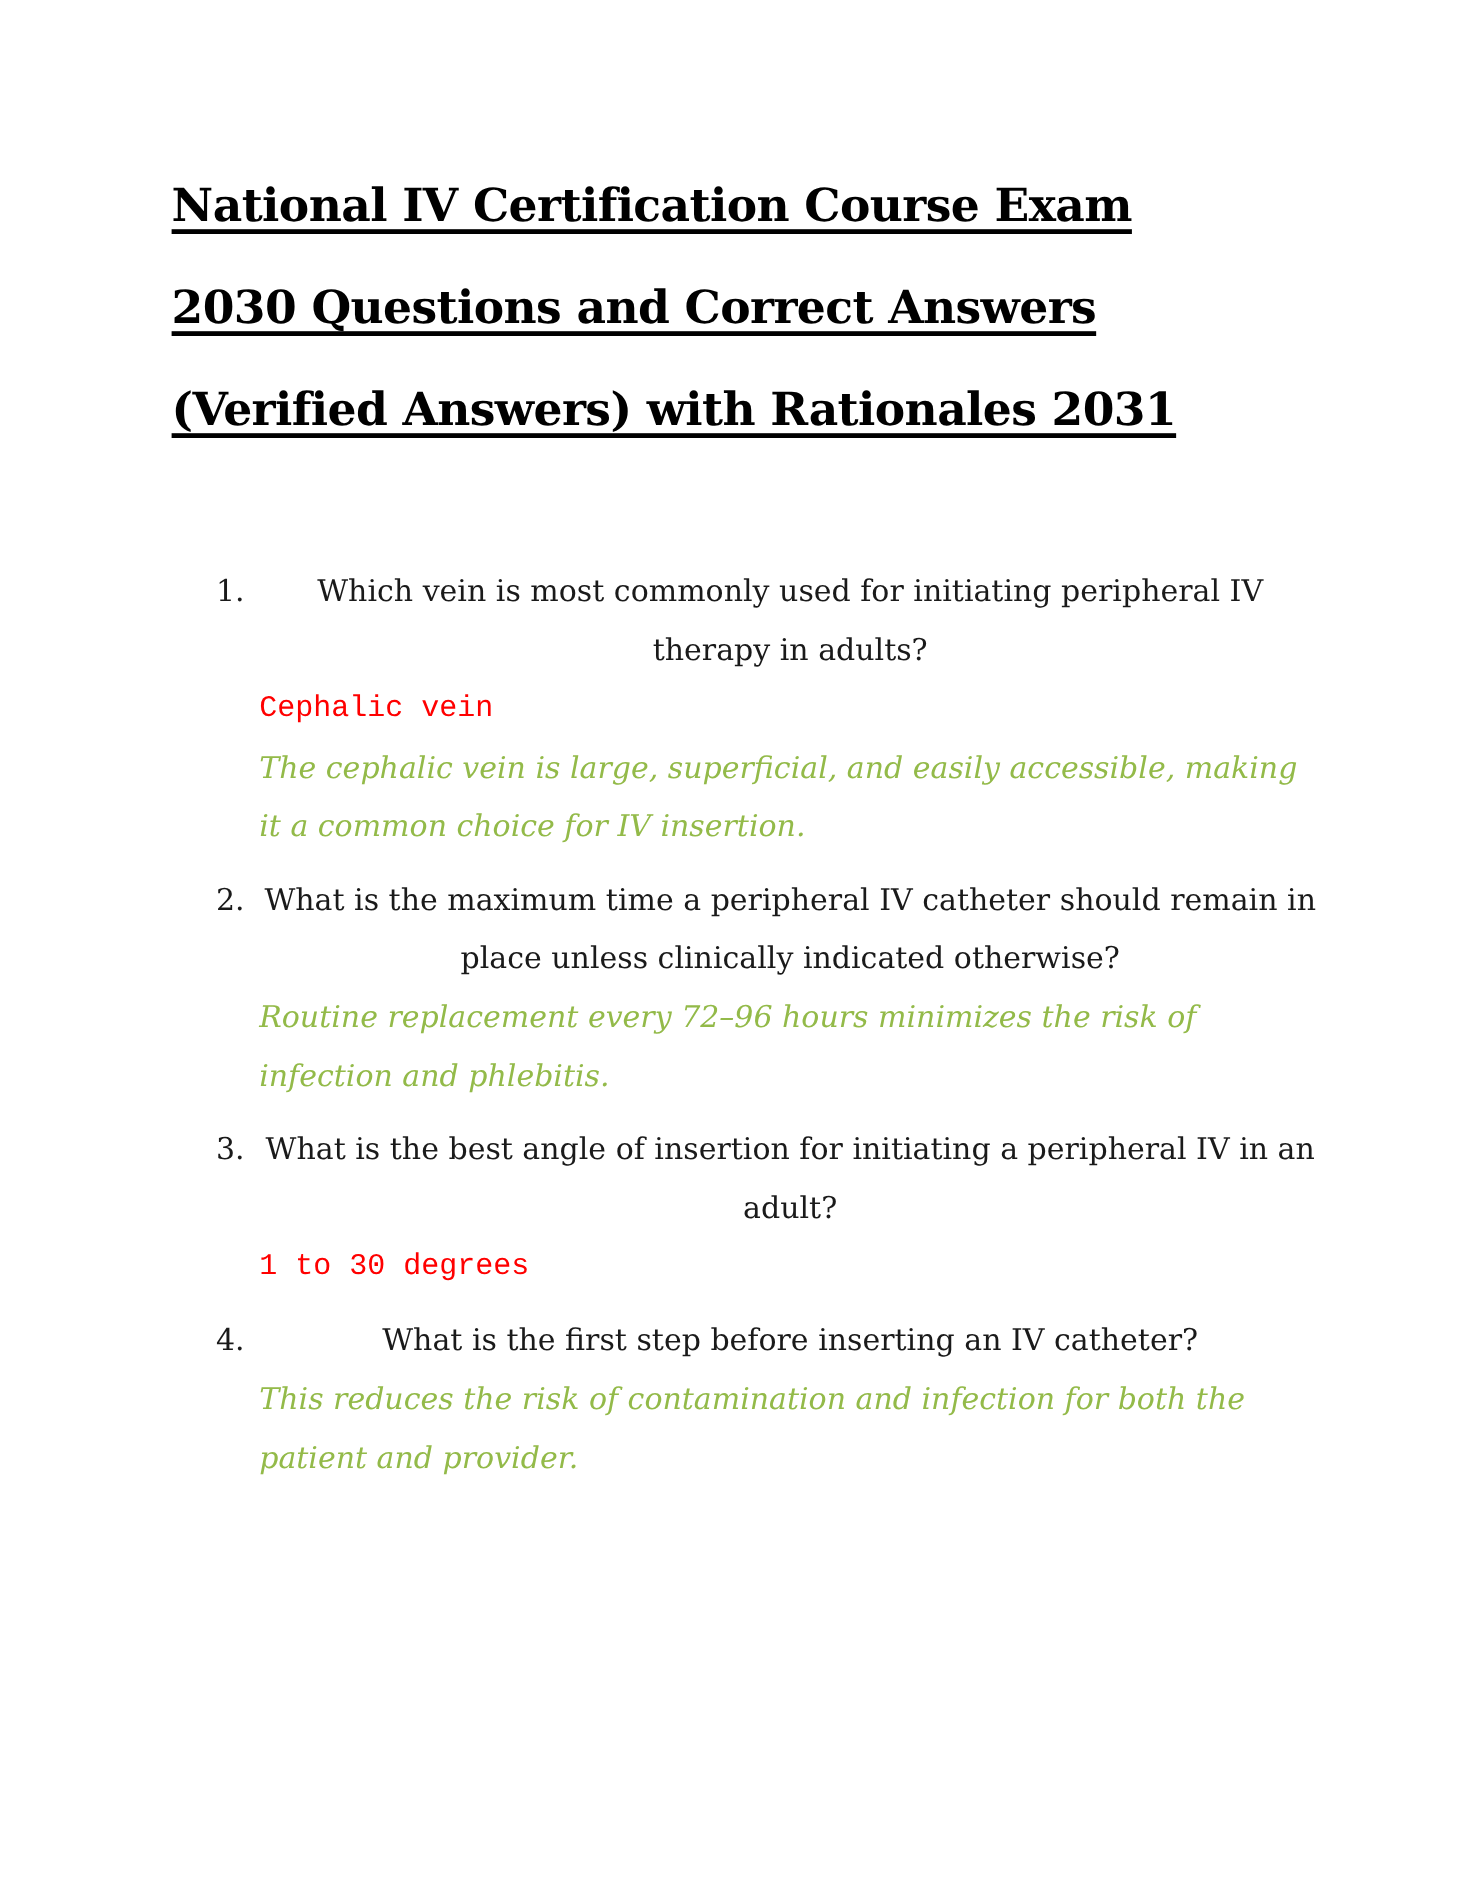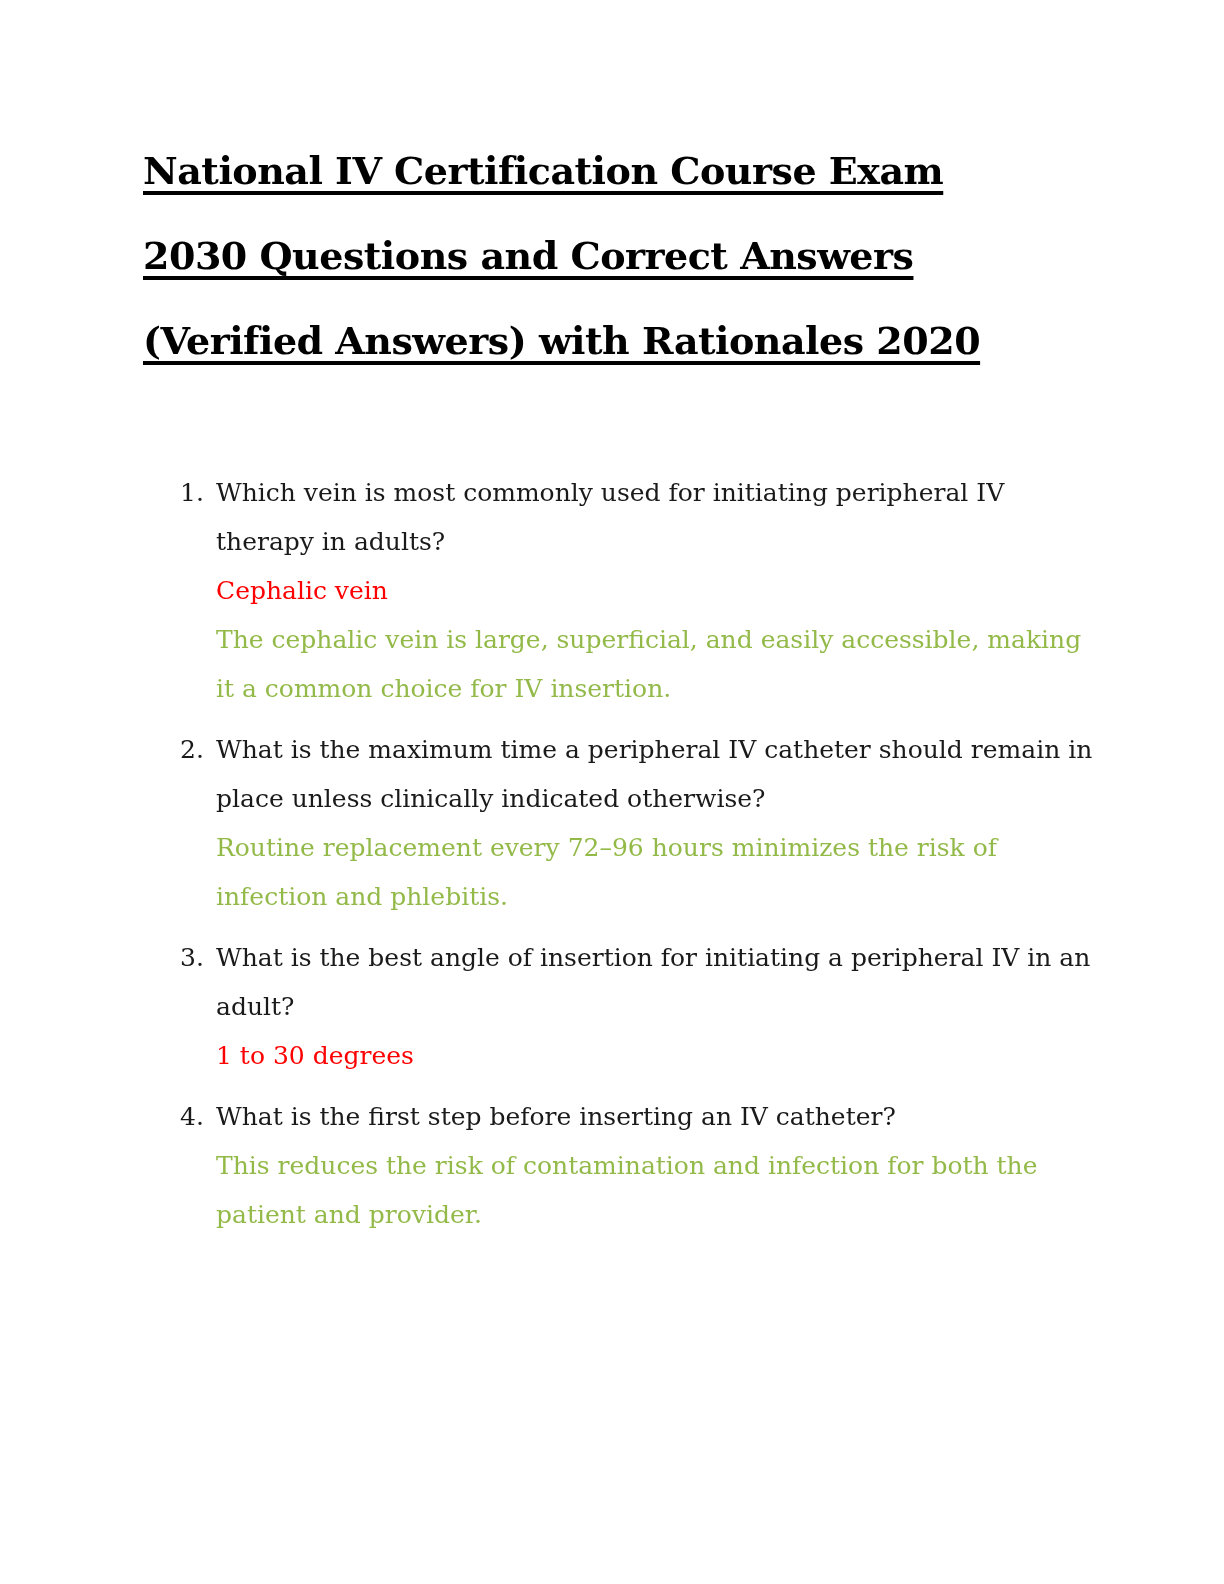--- a/index.html
+++ b/index.html
@@ -49,39 +49,42 @@
 
   .q-num {
     flex: 0 0 36px;
     color: var(--question-color, #1a1a1a);
   }
 
   .q-body { width: 885px; }
 
   .q-text {
     color: var(--question-color, #1a1a1a);
+    text-align: center;
   }
 
   .q-answer {
     color: var(--answer-color, #ff0000);
+    font-family: Liberation Mono, monospace;
   }
 
   .q-rationale {
     color: var(--rationale-color, #93ba49);
+    font-style: italic;
   }
 </style>
 </head>
 <body>
 
 <div class="page">
 
   <h1 class="doc-title">
     <span class="title-line"><span>National IV Certification Course Exam</span></span>
     <span class="title-line"><span>2030 Questions and Correct Answers</span></span>
-    <span class="title-line"><span>(Verified Answers) with Rationales 2020</span></span>
+    <span class="title-line"><span>(Verified Answers) with Rationales 2031</span></span>
   </h1>
 
   <div class="qa-list">
 
     <div class="qa-item">
       <div class="q-num">1.</div>
       <div class="q-body">
         <div class="q-text">Which vein is most commonly used for initiating peripheral IV therapy in adults?</div>
         <div class="q-answer">Cephalic vein</div>
         <div class="q-rationale">The cephalic vein is large, superficial, and easily accessible, making it a common choice for IV insertion.</div>

